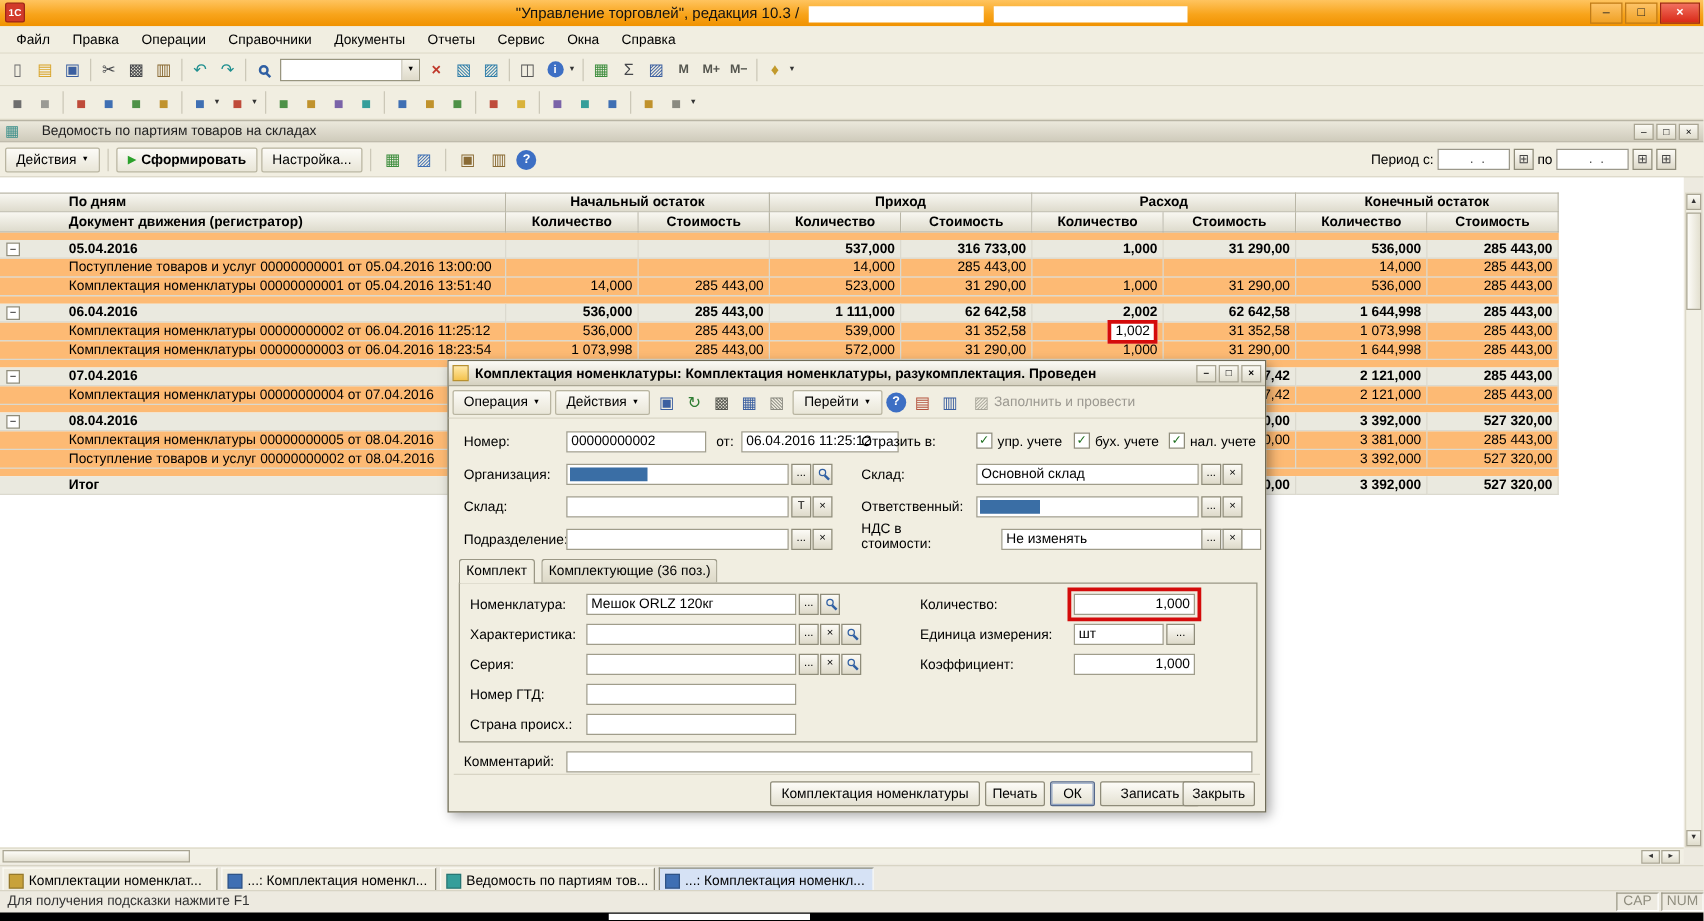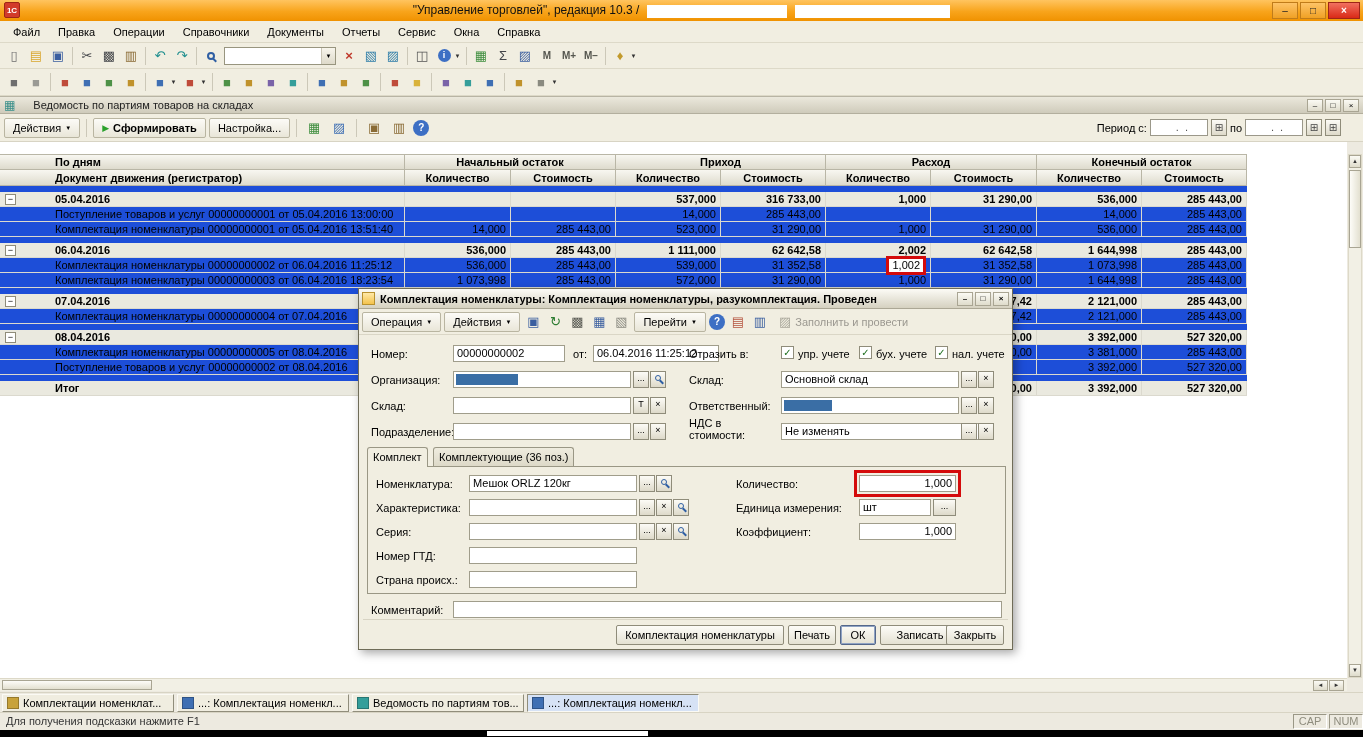--- a/index.html
+++ b/index.html
@@ -51,21 +51,21 @@
   .dateinput{width:58px;height:17px;background:#fff;border:1px solid #9B988A;color:#555;text-align:center;line-height:15px;white-space:pre;flex:none;}
   .calbtn{width:16px;height:17px;border:1px solid #8F8C7A;background:linear-gradient(#FCFBF6,#DEDACA);text-align:center;line-height:15px;font-size:10px;color:#444;flex:none;}
   .rbody{position:absolute;top:142px;left:0;width:1347px;height:536px;background:#fff;}
 
   
   .tbl{position:absolute;left:0;top:154px;width:1247px;}
   .hrow{display:flex;}
   .hc{height:16px;border-right:1px solid #B9B6A6;border-bottom:1px solid #B9B6A6;background:linear-gradient(#F8F7F1,#DEDBCD);font-weight:bold;display:flex;align-items:center;justify-content:center;overflow:hidden;white-space:nowrap;}
   .hrow.first .hc{border-top:1px solid #B9B6A6;}
   .hc.doc{width:405px;padding-left:55px;justify-content:flex-start;}
-  .trow{display:flex;height:15px;background:#1d4ed8;}
+  .trow{display:flex;height:15px;background:#fdba74;}
   .trow.group,.trow.total{background:#EAE9DF;font-weight:bold;}
   .trow.spacer{height:6px;}
   .trow.spacer .cell{border:none;}
   .cell{border-right:1px solid #DBD9CE;border-bottom:1px solid #DBD9CE;overflow:hidden;white-space:nowrap;line-height:14px;}
   .cell.doc{width:405px;padding-left:55px;position:relative;}
   .cell.num{text-align:right;padding-right:4px;}
   .c0{width:106px;}.c1{width:105px;}.c2{width:105px;}.c3{width:105px;}.c4{width:105px;}.c5{width:106px;}.c6{width:105px;}.c7{width:105px;}
   .treebox{position:absolute;left:5px;top:2px;width:11px;height:11px;border:1px solid #8F8C7A;background:#fff;font-size:9px;line-height:9px;text-align:center;font-weight:normal;}
   .cell.hl{overflow:visible;}
   .cell.hl .v{display:inline-block;border:3px solid #D40B0B;padding:0 3px;margin-top:-2px;background:#fff;position:relative;z-index:3;line-height:13px;}
@@ -97,21 +97,21 @@
   .tab{position:absolute;height:19px;border:1px solid #9A9785;border-bottom:none;background:linear-gradient(#EFECDF,#DDD9C8);padding:0 5px;line-height:18px;border-radius:3px 3px 0 0;}
   .tab.active{background:#F1EEE1;z-index:2;height:20px;}
   .panel{position:absolute;border:1px solid #9A9785;}
   .redframe{position:absolute;border:3px solid #D40B0B;z-index:5;pointer-events:none;}
   .btn{position:absolute;height:20px;border:1px solid #8F8C7A;background:linear-gradient(#FDFCF8,#E4E1D2);text-align:center;line-height:18px;border-radius:2px;overflow:hidden;white-space:nowrap;}
   .btn.default{border:1px solid #55688A;box-shadow:inset 0 0 0 1px #8FA3C4;}
   .dsep{position:absolute;left:4px;right:4px;height:1px;background:#D8D4C4;}
 
   
   .taskbar{position:absolute;top:692px;left:0;width:1363px;height:20px;background:#EDEAE0;border-top:1px solid #D8D4C4;display:flex;gap:3px;padding:1px 2px;}
-  .task{width:172px;height:18px;border:1px solid;border-color:#FBFAF4 #908D7B #908D7B #FBFAF4;background:#F0EDE0;display:flex;align-items:center;gap:4px;padding:0 4px;overflow:hidden;white-space:nowrap;flex:none;}
+  .task{width:172px;height:18px;border:1px solid;border-color:#FBFAF4 #908D7B #908D7B #FBFAF4;background:#F0EDE0;display:flex;align-items:flex-end;gap:4px;padding:16px 4px;overflow:hidden;white-space:nowrap;flex:none;}
   .task.active{background:#D6E2F5;border-color:#908D7B #FBFAF4 #FBFAF4 #908D7B;}
   .ti{width:12px;height:12px;border:1px solid rgba(0,0,0,.25);flex:none;}
   .statusbar{position:absolute;top:712px;left:0;width:1363px;height:18px;background:#EDEAE0;border-top:1px solid #D8D4C4;}
   .sbhint{position:absolute;left:6px;top:2px;color:#333;}
   .sbcell{position:absolute;top:1px;width:34px;height:15px;border:1px solid;border-color:#9A9786 #FFF #FFF #9A9786;color:#8F8D7E;text-align:center;line-height:13px;}
   .blackbar{position:absolute;top:730px;left:0;width:1363px;height:7px;background:#000;}
   .whitebox{position:absolute;top:731px;left:487px;width:161px;height:5px;background:#fff;}
 </style>
 </head>
 <body>
@@ -731,21 +731,21 @@
     <span class="inp" style="left:422px;top:108px;width:178px"><i class="selblock" style="width:48px"></i><span></span></span>
     <span class="fbtn" style="left:602px;top:108px">...</span>
     <span class="fbtn" style="left:619px;top:108px">×</span>
 
     <span class="dlabel" style="left:12px;top:137px">Подразделение:</span>
     <span class="inp" style="left:94px;top:134px;width:178px"></span>
     <span class="fbtn" style="left:274px;top:134px">...</span>
     <span class="fbtn" style="left:291px;top:134px">×</span>
     <span class="dlabel" style="left:330px;top:128px">НДС в</span>
     <span class="dlabel" style="left:330px;top:140px">стоимости:</span>
-    <span class="inp" style="left:422px;top:134px;width:208px">Не изменять</span>
+    <span class="inp" style="left:442px;top:134px;width:208px">Не изменять</span>
     <span class="fbtn" style="left:602px;top:134px">...</span>
     <span class="fbtn" style="left:619px;top:134px">×</span>
 
     <span class="tab active" style="left:8px;top:158px">Комплект</span>
     <span class="tab" style="left:74px;top:158px">Комплектующие (36 поз.)</span>
     <span class="panel" style="left:8px;top:177px;width:639px;height:128px"></span>
 
     <span class="dlabel" style="left:17px;top:189px">Номенклатура:</span>
     <span class="inp" style="left:110px;top:186px;width:168px">Мешок ORLZ 120кг</span>
     <span class="fbtn" style="left:280px;top:186px">...</span>

